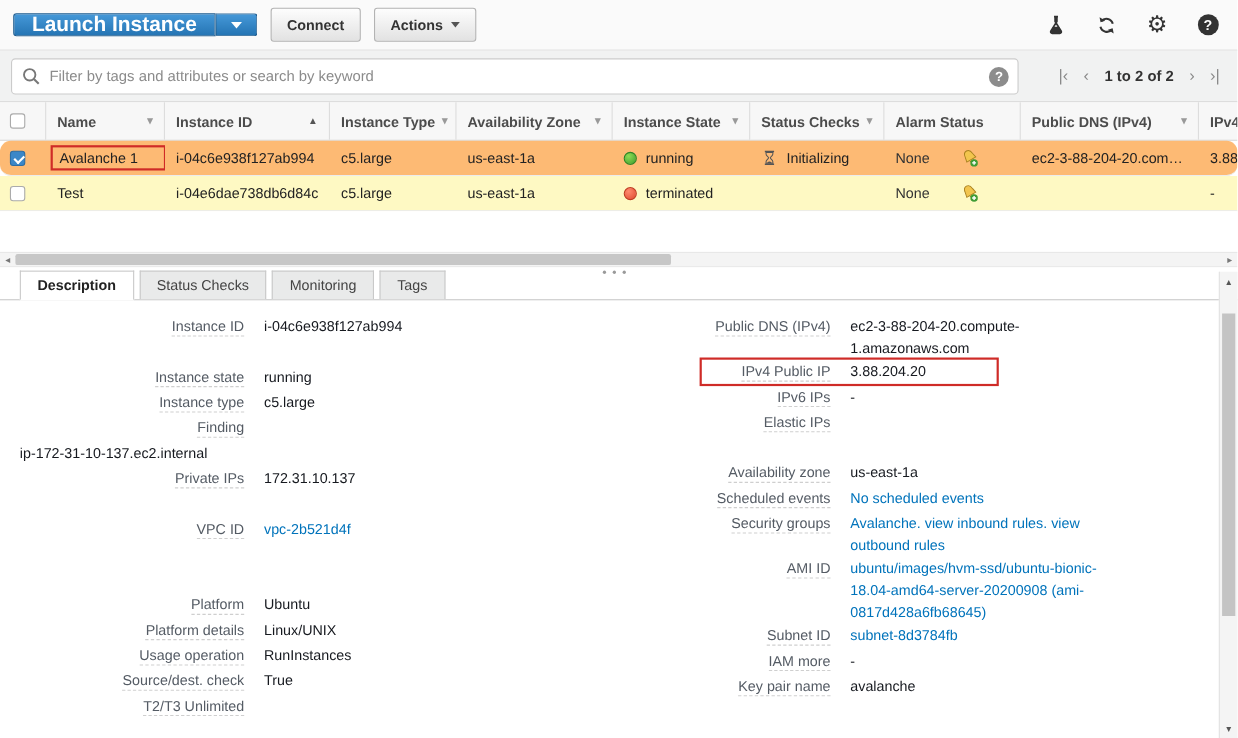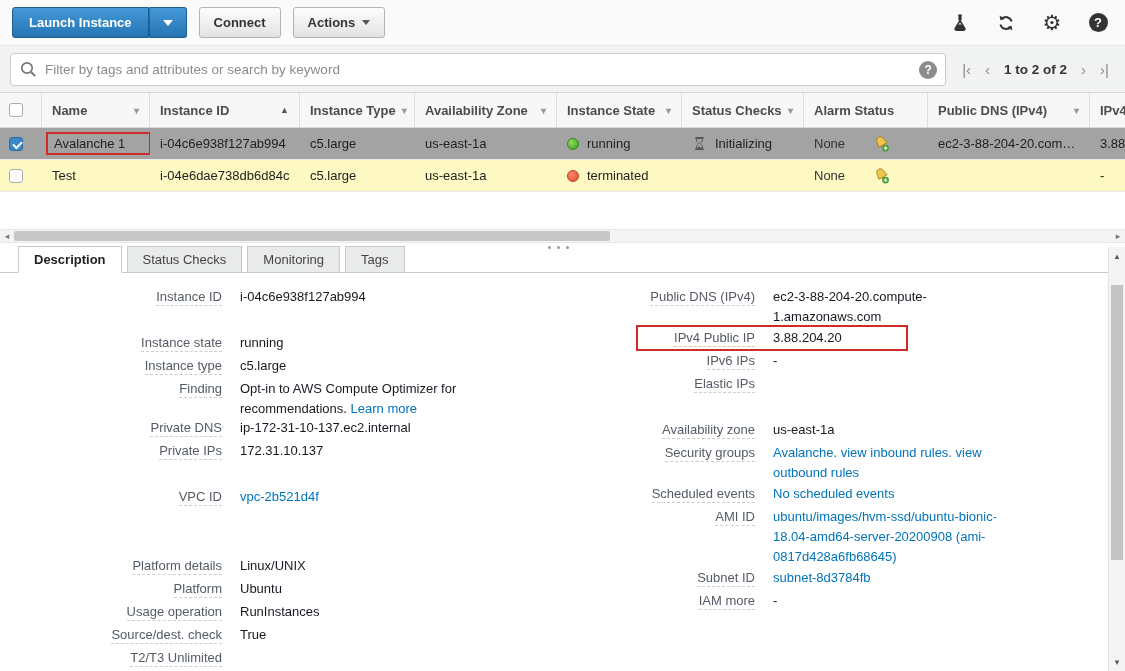--- a/index.html
+++ b/index.html
@@ -3,58 +3,58 @@
 <meta charset="utf-8">
 <style>
   * { margin:0; padding:0; box-sizing:border-box; }
   html,body { width:1125px; height:671px; overflow:hidden; background:#fff;
     font-family:"Liberation Sans", sans-serif; font-size:13px; color:#222; }
 
   
   .toolbar { height:45px; background:#fafafa; display:flex; align-items:center; padding:0 12px; }
   .btn-group { display:flex; }
   .btn-blue { background:linear-gradient(#4598d8,#2575b4); border:1px solid #1d5c90; color:#fff;
-    font-weight:bold; font-size:13px; height:31px; padding:0 16px; display:flex; align-items:center; cursor:pointer; }
+    font-weight:bold; font-size:19px; height:21px; padding:0 16px; display:flex; align-items:center; cursor:pointer; }
   .btn-blue.main { border-radius:3px 0 0 3px; }
   .btn-blue.caret-seg { border-left:1px solid rgba(0,0,0,.25); border-radius:0 3px 3px 0; padding:0 13px; }
   .caret-down-w { width:0; height:0; border-left:5px solid transparent; border-right:5px solid transparent; border-top:6px solid #fff; }
   .btn-grey { background:linear-gradient(#fdfdfd,#e2e2e2); border:1px solid #b3b3b3; border-radius:3px;
     color:#333; font-weight:bold; font-size:13px; height:31px; padding:0 14px; margin-left:12px;
     display:flex; align-items:center; gap:7px; cursor:pointer; }
   .caret-down-d { width:0; height:0; border-left:4px solid transparent; border-right:4px solid transparent; border-top:5px solid #555; }
   .toolbar-icons { margin-left:auto; display:flex; align-items:center; gap:24px; padding-right:4px; }
   .tool-icon { width:22px; height:22px; display:flex; align-items:center; justify-content:center; cursor:pointer; }
   .gear-glyph { font-size:21px; color:#333; line-height:1; }
   .help-circle { width:19px; height:19px; border-radius:50%; background:#333; color:#fff; font-weight:bold;
     font-size:13px; display:flex; align-items:center; justify-content:center; }
 
   
   .filter-row { height:48px; background:#f1f2f2; border-top:1px solid #e5e5e5; border-bottom:1px solid #d7d7d7;
-    display:flex; align-items:center; padding:0 10px; }
+    display:flex; align-items:center; padding:0 10px;gap:20px; }
   .search-wrap { position:relative; flex:1; margin-right:16px; }
   .search-input { width:100%; height:33px; border:1px solid #cbcbcb; border-radius:4px; padding:0 38px 0 34px;
     font-size:13.5px; color:#444; font-family:"Liberation Sans", sans-serif; background:#fff; }
   .search-input::placeholder { color:#8b8b8b; }
   .search-icon-box { position:absolute; left:9px; top:7px; }
   .q-help { position:absolute; right:9px; top:8px; width:18px; height:18px; border-radius:50%; background:#8c8c8c;
     color:#fff; font-size:12px; font-weight:bold; display:flex; align-items:center; justify-content:center; cursor:pointer; }
   .pagination { display:flex; align-items:center; gap:14px; padding-right:6px; }
   .pg-btn { color:#8a8a8a; font-size:15px; cursor:pointer; user-select:none; }
   .pg-label { font-weight:bold; color:#333; font-size:13.5px; white-space:nowrap; }
 
   
   .grid-header { height:35px; background:#f7f7f7; border-bottom:1px solid #d9d9d9; display:flex; }
   .hcell { display:flex; align-items:center; padding:0 10px; font-weight:bold; color:#4c4c4c;
     border-right:1px solid #ddd; flex-shrink:0; white-space:nowrap; overflow:hidden; cursor:pointer; }
   .hcell .sort { margin-left:auto; color:#999; font-size:10px; padding-left:6px; }
   .hcell .sort.asc { color:#555; font-size:9px; }
   .c0{width:42px}.c1{width:108px}.c2{width:150px}.c3{width:115px}.c4{width:142px}
   .c5{width:125px}.c6{width:122px}.c7{width:124px}.c8{width:162px}.c9{width:35px}
   .grid-row { height:32px; display:flex; border-bottom:1px solid #ececec; background:#fef9c3; cursor:pointer; }
-  .grid-row.selected { background:#a3a3a3; }
+  .grid-row.selected { background:#fdba74;border-radius:10px; }
   .cell { display:flex; align-items:center; padding:0 10px; flex-shrink:0; white-space:nowrap; overflow:hidden; }
   .cell.dns { text-overflow:ellipsis; display:block; line-height:32px; }
   .cb { width:14px; height:14px; border:1px solid #ababab; border-radius:3px; background:#fff; margin-left:9px; cursor:pointer; position:relative; }
   .cb.checked { background:#3b87c8; border-color:#2d6da3; }
   .cb.checked::after { content:""; position:absolute; left:3px; top:3px; width:7px; height:4px;
     border-left:2px solid #fff; border-bottom:2px solid #fff; transform:rotate(-45deg); }
   .framed { border:2px solid #cf2b27; padding:2px 24px 2px 6px; margin-left:-6px; }
   .dot { width:12px; height:12px; border-radius:50%; margin-right:8px; flex-shrink:0; }
   .dot.green { background:radial-gradient(circle at 35% 30%, #8fdc55, #3c9e2d); border:1px solid #2f8527; }
   .dot.red { background:radial-gradient(circle at 35% 30%, #ff8a6e, #e04a2f); border:1px solid #bf3c22; }
@@ -341,30 +341,24 @@
         <div class="dvalue">
           <span>c5.large</span><a class="dlink"></a>
         </div>
 
       </div>
 
       <div class="drow">
         <div class="dlabel">
           <span>Finding</span>
         </div>
-        <div class="dvalue">
-          <span>Opt-in to AWS Compute Optimizer for recommendations. </span><a class="dlink">Learn more</a>
-        </div>
-
-      </div>
-
-      <div class="drow">
-        <div class="dlabel">
-          <span>Private DNS</span>
-        </div>
+
+      </div>
+
+      <div class="drow">
         <div class="dvalue">
           <span>ip-172-31-10-137.ec2.internal</span><a class="dlink"></a>
         </div>
 
       </div>
 
       <div class="drow">
         <div class="dlabel">
           <span>Private IPs</span>
         </div>
@@ -410,40 +404,40 @@
           <span></span>
         </div>
         <div class="dvalue">
           <span></span><a class="dlink"></a>
         </div>
 
       </div>
 
       <div class="drow">
         <div class="dlabel">
+          <span>Platform</span>
+        </div>
+        <div class="dvalue">
+          <span>Ubuntu</span><a class="dlink"></a>
+        </div>
+
+      </div>
+
+      <div class="drow">
+        <div class="dlabel">
           <span>Platform details</span>
         </div>
         <div class="dvalue">
           <span>Linux/UNIX</span><a class="dlink"></a>
         </div>
 
       </div>
 
       <div class="drow">
         <div class="dlabel">
-          <span>Platform</span>
-        </div>
-        <div class="dvalue">
-          <span>Ubuntu</span><a class="dlink"></a>
-        </div>
-
-      </div>
-
-      <div class="drow">
-        <div class="dlabel">
           <span>Usage operation</span>
         </div>
         <div class="dvalue">
           <span>RunInstances</span><a class="dlink"></a>
         </div>
 
       </div>
 
       <div class="drow">
         <div class="dlabel">
@@ -522,40 +516,40 @@
           <span>Availability zone</span>
         </div>
         <div class="dvalue">
           <span>us-east-1a</span><a class="dlink"></a>
         </div>
 
       </div>
 
       <div class="drow">
         <div class="dlabel">
+          <span>Scheduled events</span>
+        </div>
+        <div class="dvalue">
+          <span></span><a class="dlink">No scheduled events</a>
+        </div>
+
+      </div>
+
+      <div class="drow">
+        <div class="dlabel">
           <span>Security groups</span>
         </div>
         <div class="dvalue">
           <span></span><a class="dlink">Avalanche. view inbound rules. view outbound rules</a>
         </div>
 
       </div>
 
       <div class="drow">
         <div class="dlabel">
-          <span>Scheduled events</span>
-        </div>
-        <div class="dvalue">
-          <span></span><a class="dlink">No scheduled events</a>
-        </div>
-
-      </div>
-
-      <div class="drow">
-        <div class="dlabel">
           <span>AMI ID</span>
         </div>
         <div class="dvalue">
           <span></span><a class="dlink">ubuntu/images/hvm-ssd/ubuntu-bionic-18.04-amd64-server-20200908 (ami-0817d428a6fb68645)</a>
         </div>
 
       </div>
 
       <div class="drow">
         <div class="dlabel">
@@ -571,20 +565,29 @@
       <div class="drow">
         <div class="dlabel">
           <span>IAM more</span>
         </div>
         <div class="dvalue">
           <span>-</span><a class="dlink"></a>
         </div>
 
       </div>
 
+      <div class="drow">
+        <div class="dlabel">
+          <span>Key pair name</span>
+        </div>
+        <div class="dvalue">
+          <span>avalanche</span><a class="dlink"></a>
+        </div>
+
+      </div>
     </div>
 </div>
 
 <div class="vscroll">
   <div class="vs-arrow up">▴</div>
   <div class="vs-thumb"></div>
   <div class="vs-arrow down">▾</div>
 </div>
 
 </body></html>

